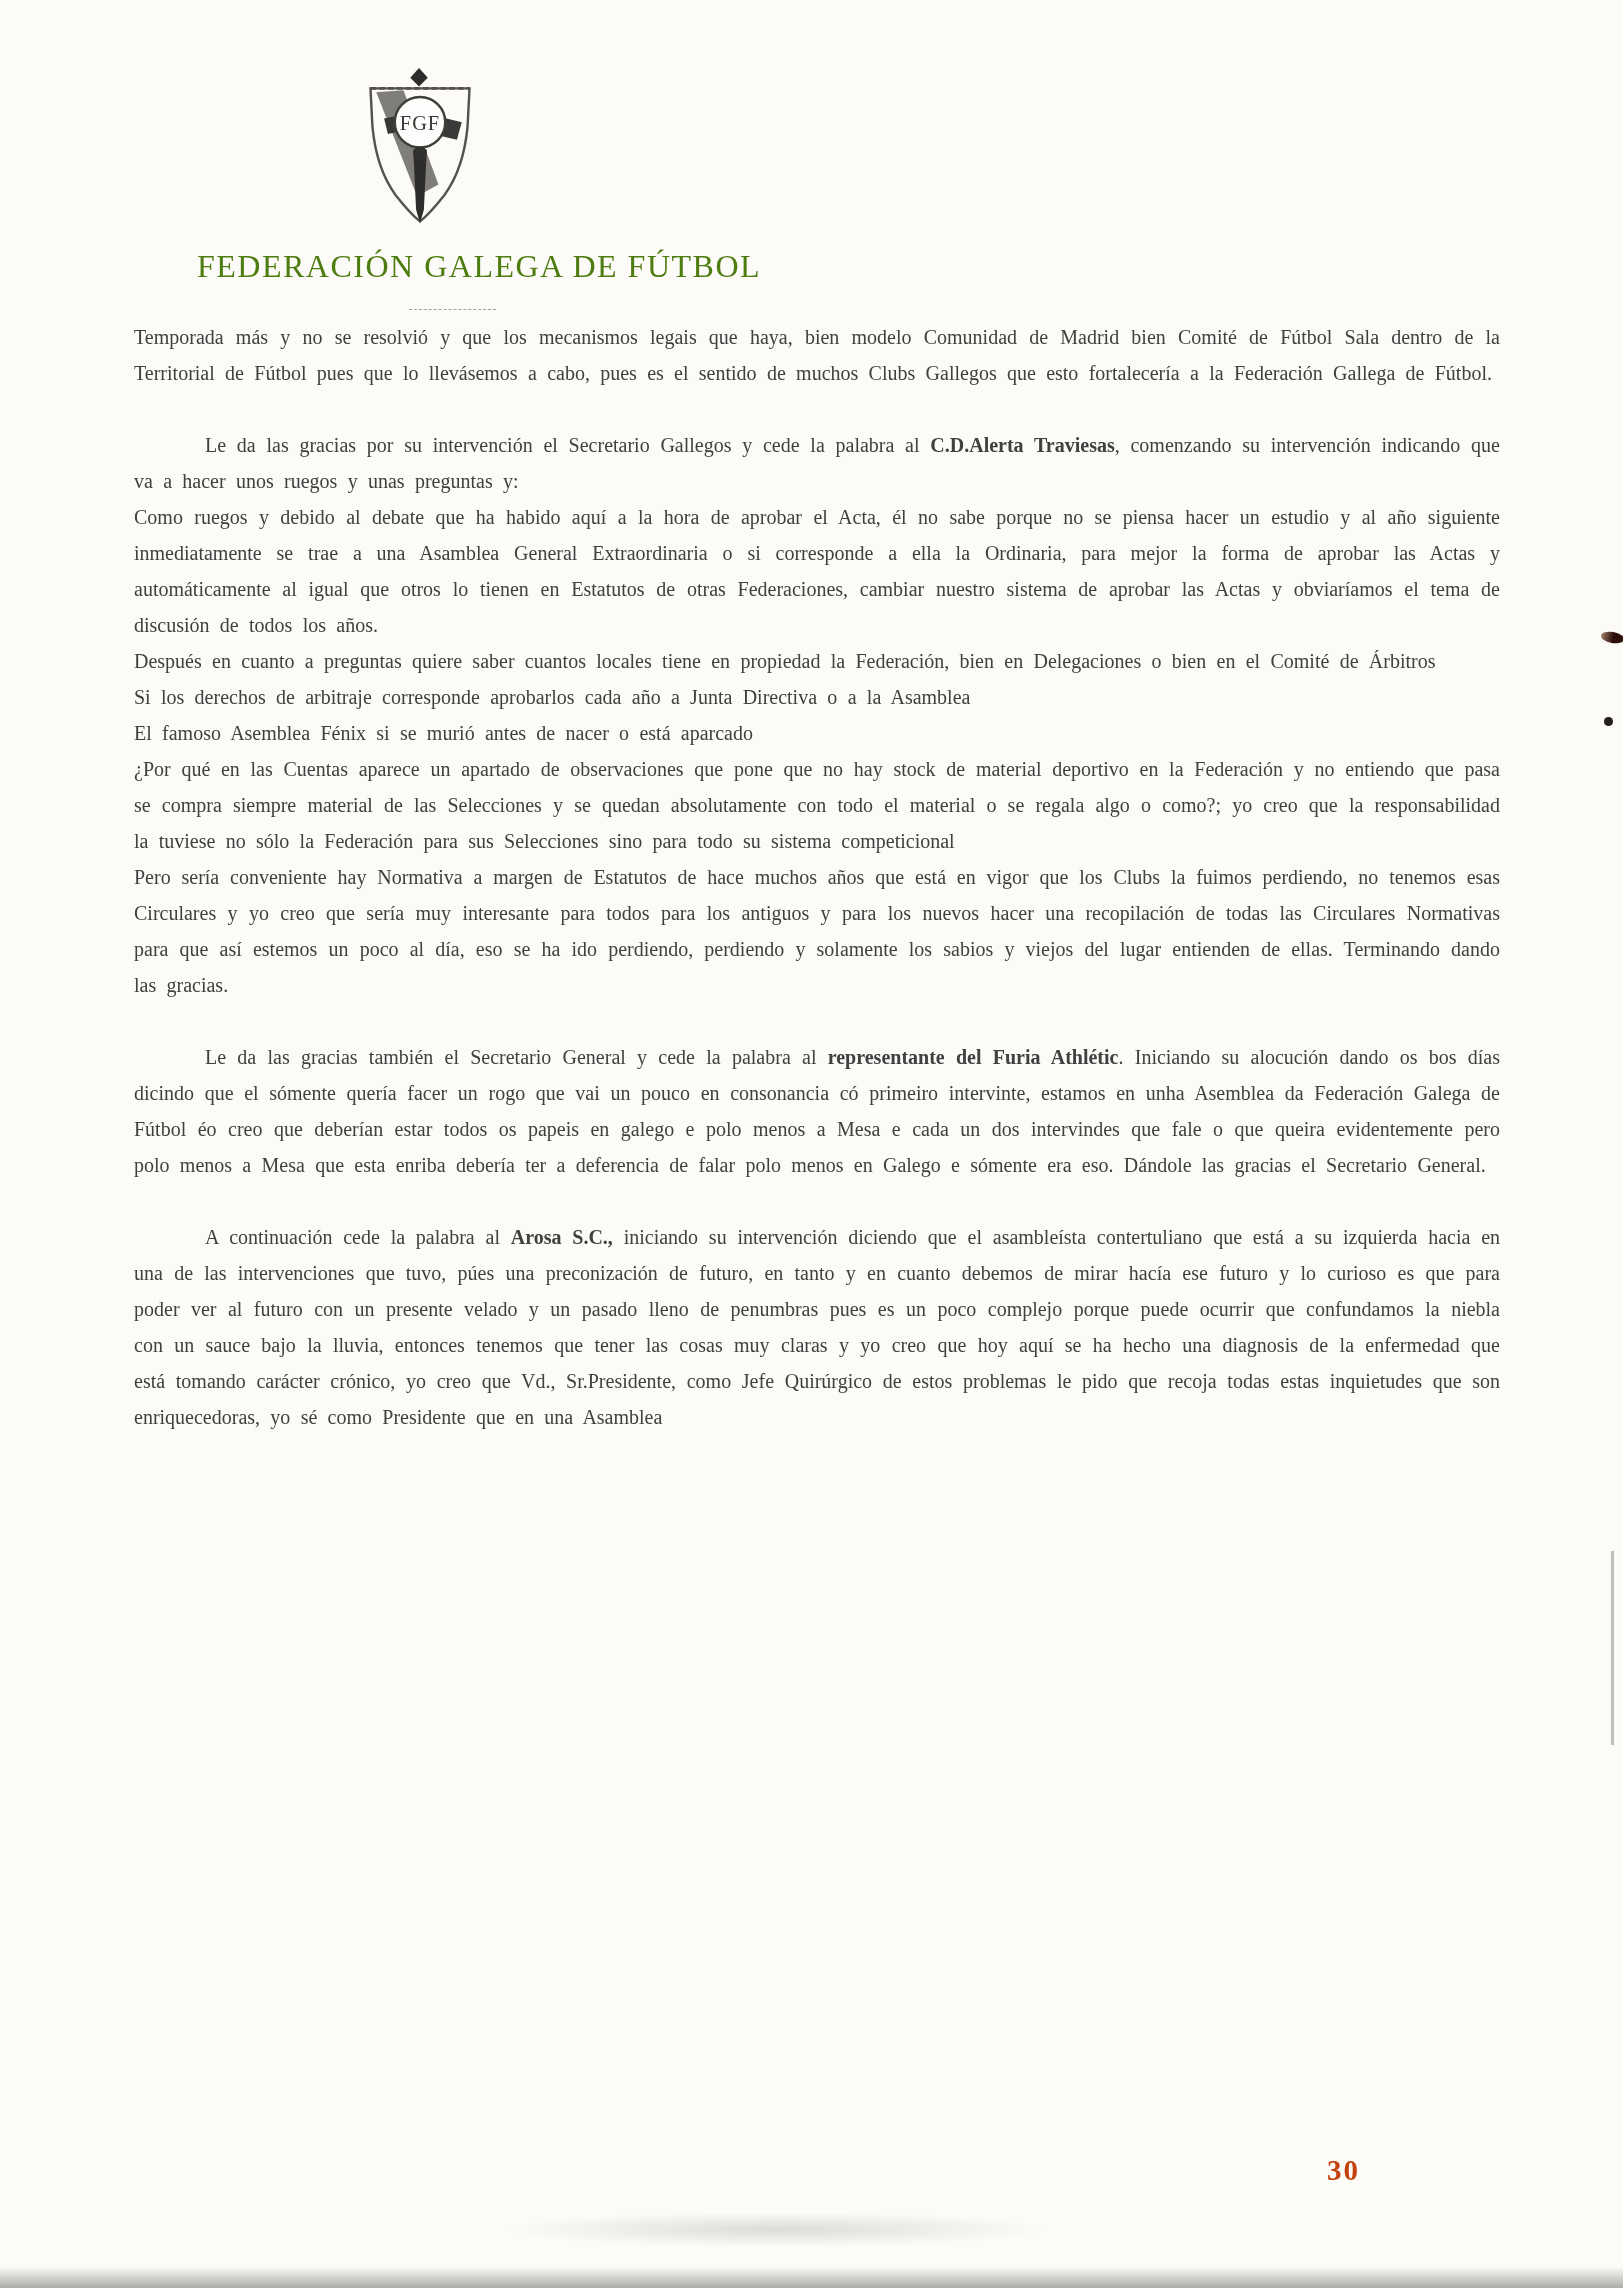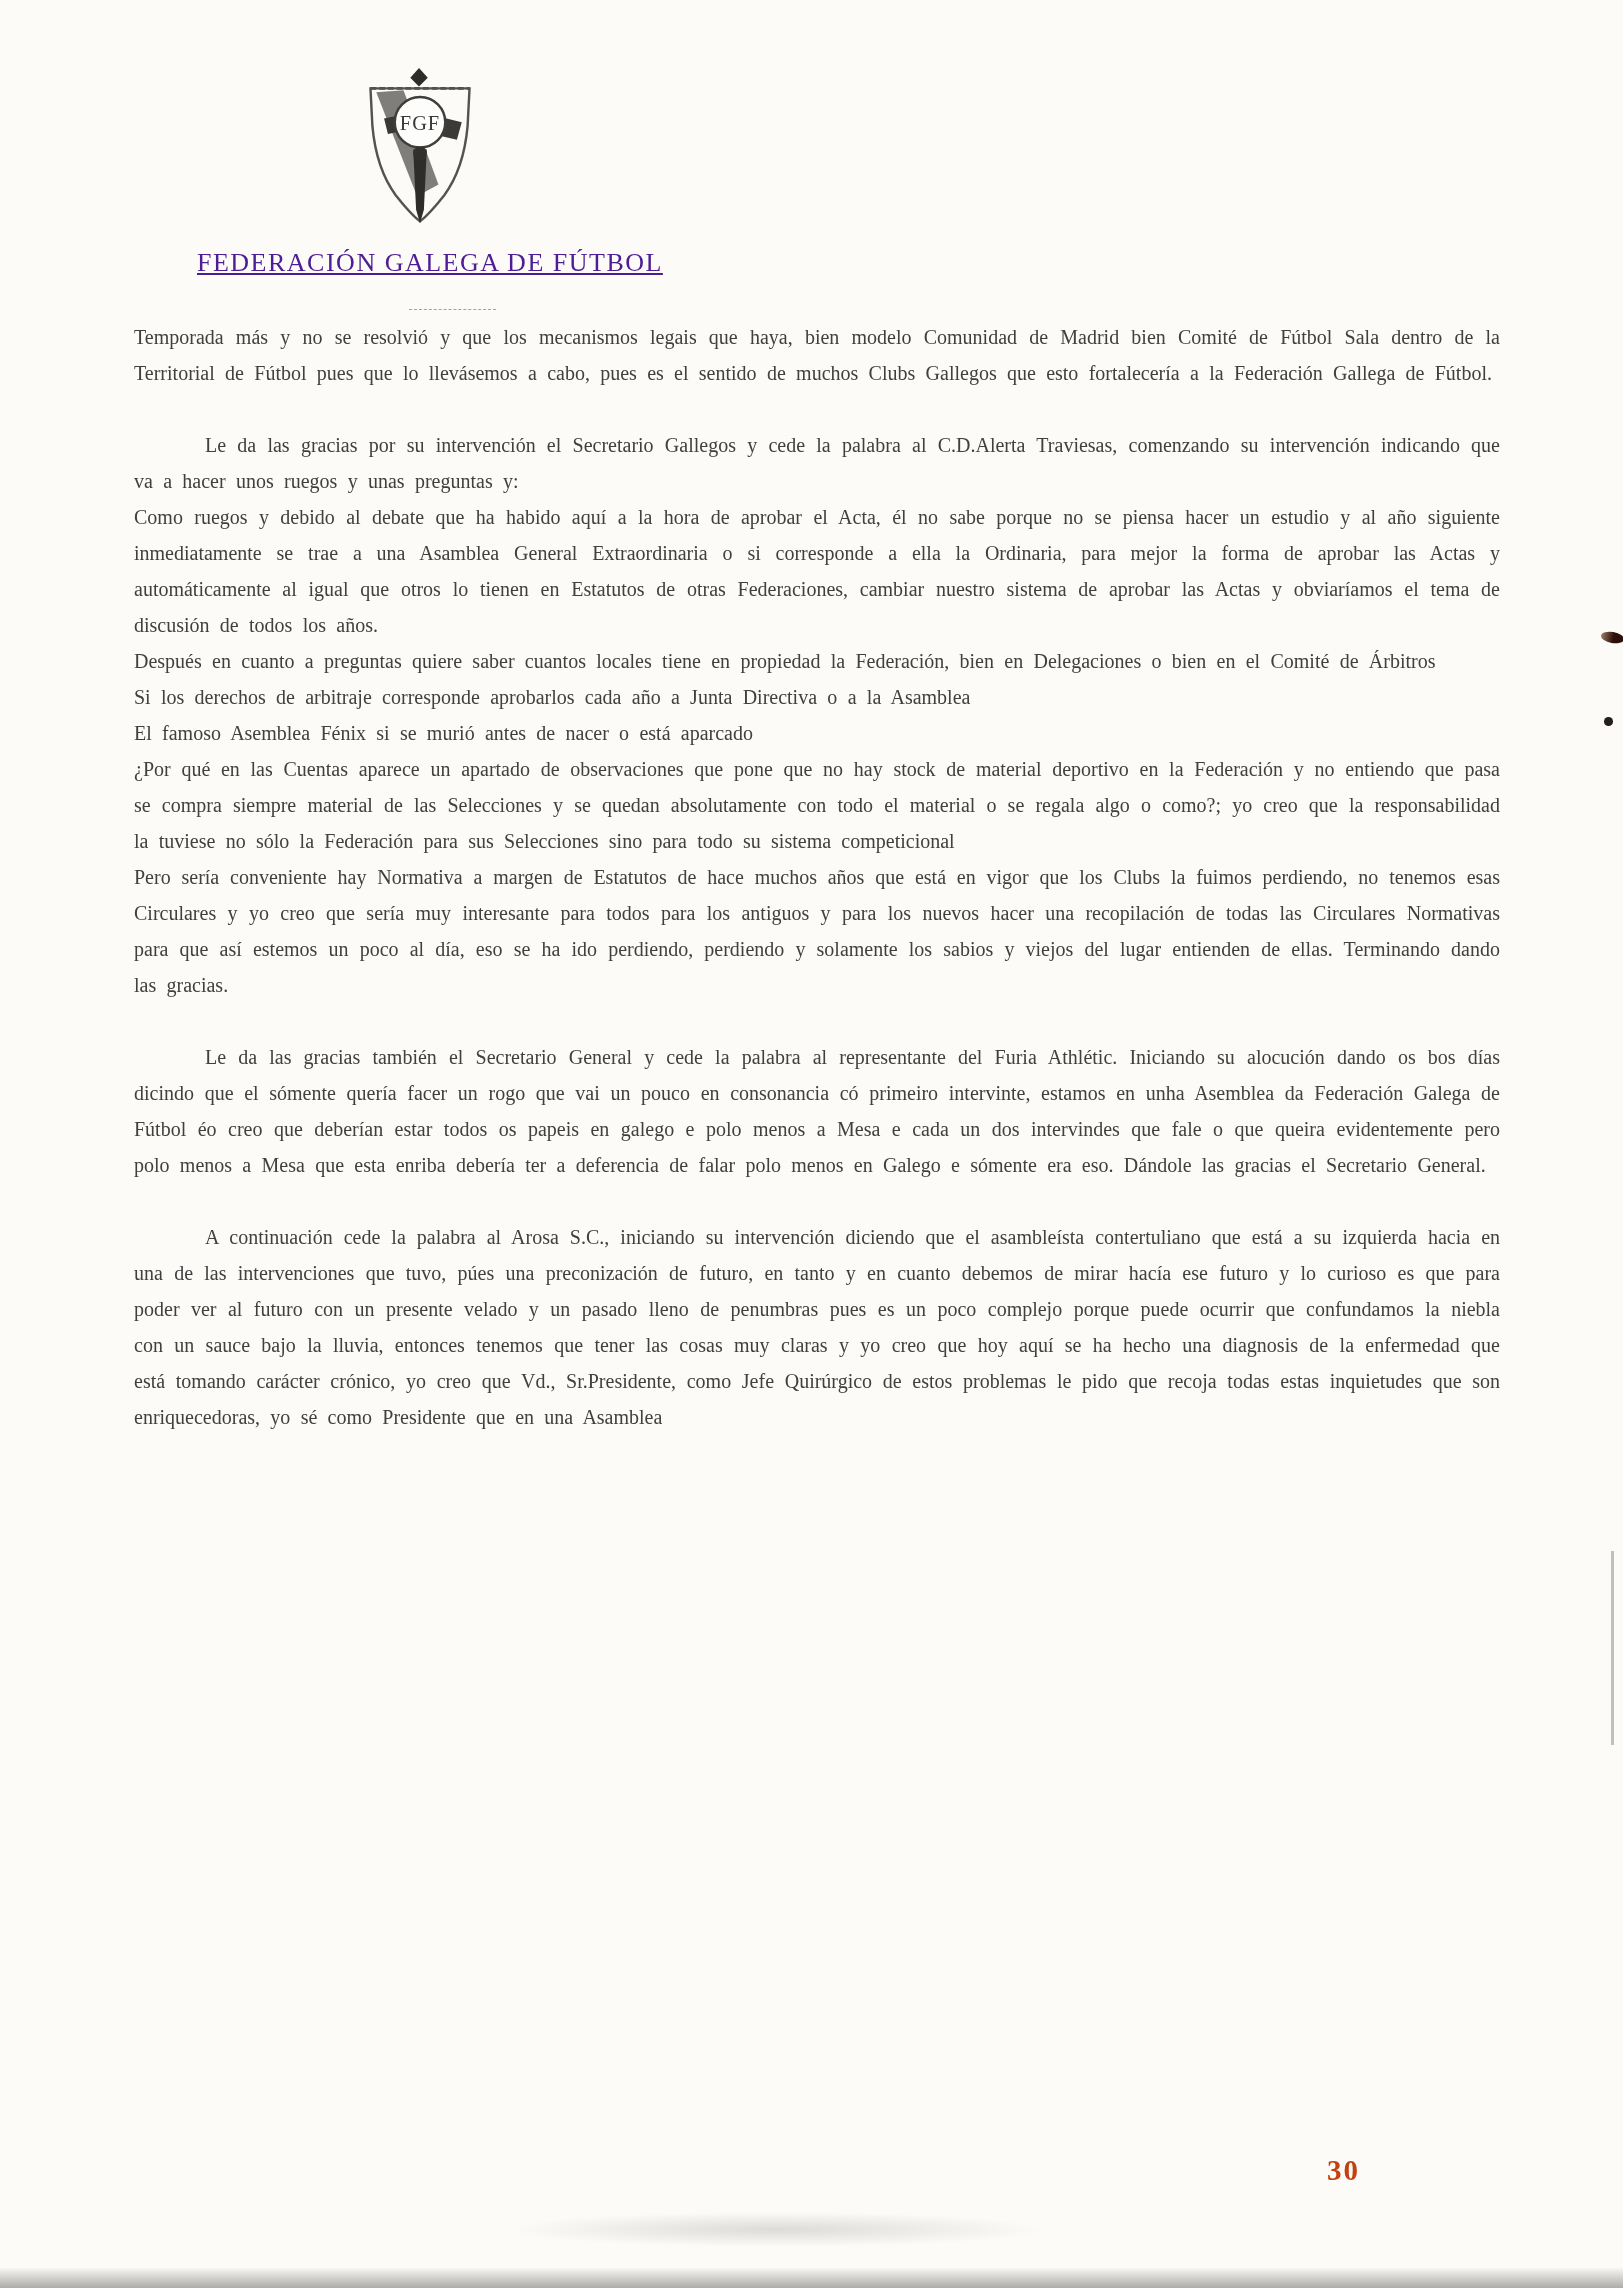--- a/index.html
+++ b/index.html
@@ -8,38 +8,37 @@
     width:1623px; height:2288px;
     margin:0 auto;
     background:#fcfbf8;
     overflow:hidden;
     font-family:"Liberation Serif","DejaVu Serif",serif;
   }
   
   .logo { position:absolute; left:351px; top:66px; width:138px; height:169px; }
   .header-title {
     position:absolute; left:197px; top:248px;
-    font-size:26px; letter-spacing:1.5px; color:#4c1d95;
+    font-size:32px; letter-spacing:1.5px; color:#4d7c0f;
     white-space:nowrap;
-    text-decoration:underline;
   }
   .header-dashes {
     position:absolute; left:409px; top:309px; width:87px; height:0;
     border-top:1.9px dashed #8f8d89; opacity:.8;
   }
   
   .doc-body {
     position:absolute; left:134px; top:319px; width:1366px;
     color:#404040; font-size:20px; line-height:36px;
     text-align:justify; word-spacing:5.3px;
   }
   .para { margin:0; }
   .para.gap { margin-top:36px; }
   .para.indent { text-indent:71px; }
-  .bold { font-weight:normal; }
+  .bold { font-weight:bold; }
   
   .page-number {
     position:absolute; left:1327px; top:2154px;
     font-size:29px; color:#c2410c; letter-spacing:1.9px;font-weight:bold;
   }
   
   .pen-mark {
     position:absolute; left:1601px; top:632px; width:23px; height:10.7px;
     border-radius:50%;
     background:linear-gradient(90deg,#9b7a66,#2c0f08 55%);

